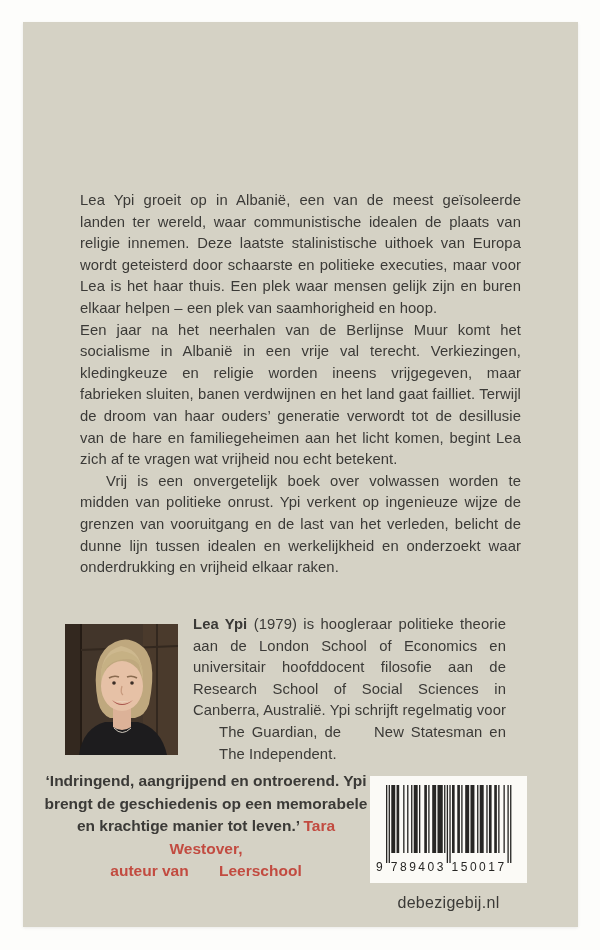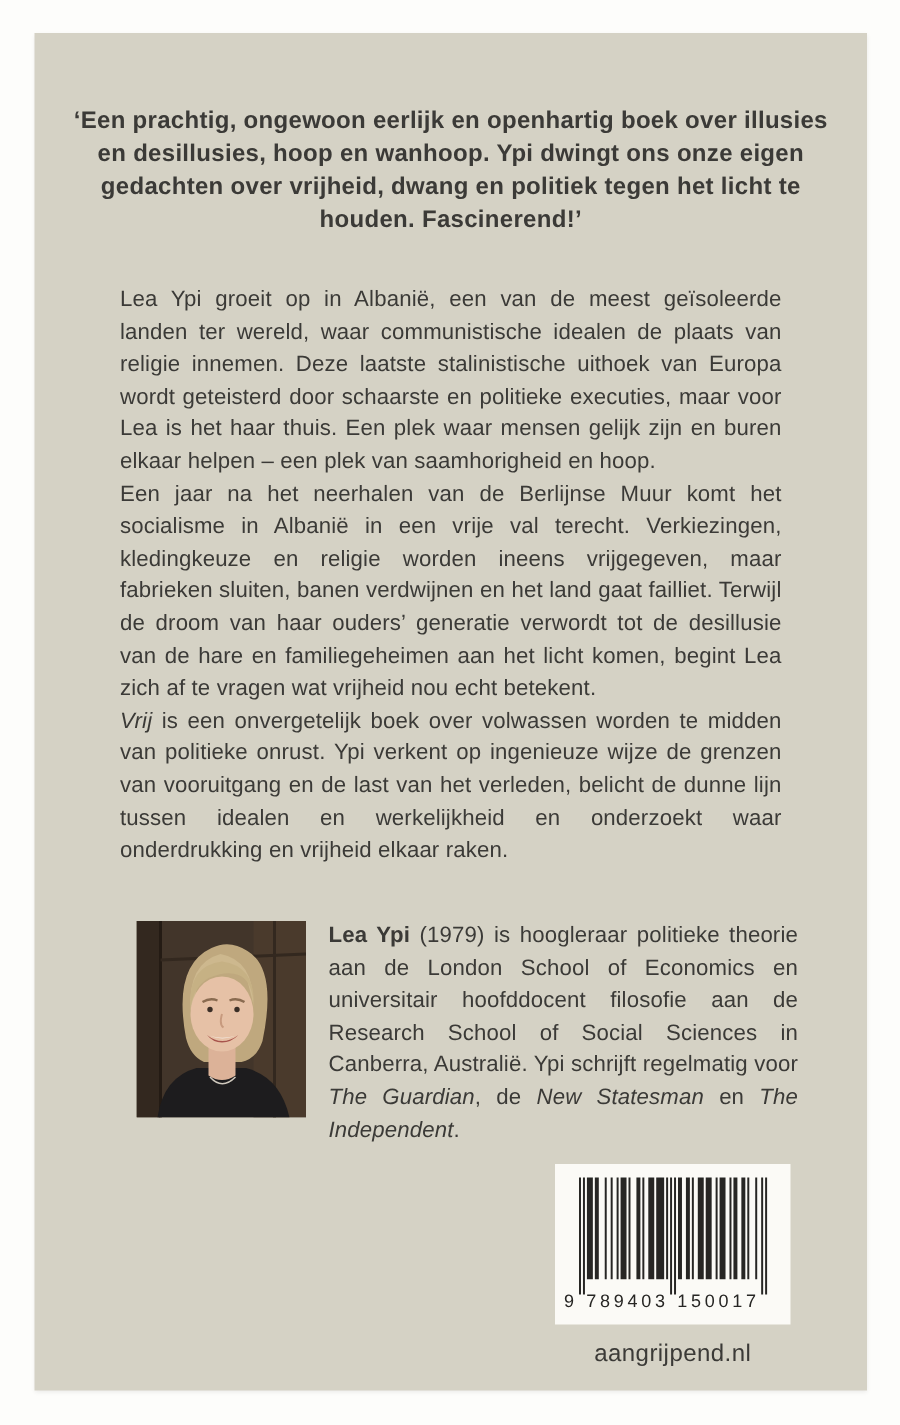--- a/index.html
+++ b/index.html
@@ -41,28 +41,28 @@
   
   .synopsis{
     position:absolute;
     top:168px; left:57px; width:441px;
     font-size:14.8px;
     line-height:21.6px;
     text-align:justify;
     letter-spacing:0.1px;
   }
   .synopsis p{margin:0;}
-  .italic{font-style:italic;}
+  .italic{margin-left:26px;}
   .bold{font-weight:700;}
   
   .author-row{
     position:absolute;
-    top:592px; left:68px; width:441px;
+    top:592px; left:42px; width:441px;
     display:flex;
-    align-items:flex-start;
+    align-items:center;
   }
   .author-photo{
     flex:0 0 113px;
     width:113px; height:131px;
     display:block;
   }
   .author-bio{
     margin-left:15px;
     flex:1;
     font-size:14.8px;
@@ -94,21 +94,20 @@
     font-size:16px;
     letter-spacing:0.3px;
   }
 </style>
 </head>
 <body>
 
 <div class="cover">
 
   <div class="top-quote">
-    <div>‘Een prachtig, ongewoon eerlijk en openhartig boek over illusies en desillusies, hoop en wanhoop. Ypi dwingt ons onze eigen gedachten over vrijheid, dwang en politiek tegen het licht te houden. Fascinerend!’</div>
   </div>
 
   <div class="synopsis">
     <p>Lea Ypi groeit op in Albanië, een van de meest geïsoleerde landen ter wereld, waar communistische idealen de plaats van religie innemen. Deze laatste stalinistische uithoek van Europa wordt geteisterd door schaarste en politieke executies, maar voor Lea is het haar thuis. Een plek waar mensen gelijk zijn en buren elkaar helpen – een plek van saamhorigheid en hoop.</p>
     <p>Een jaar na het neerhalen van de Berlijnse Muur komt het socialisme in Albanië in een vrije val terecht. Verkiezingen, kledingkeuze en religie worden ineens vrijgegeven, maar fabrieken sluiten, banen verdwijnen en het land gaat failliet. Terwijl de droom van haar ouders’ generatie verwordt tot de desillusie van de hare en familiegeheimen aan het licht komen, begint Lea zich af te vragen wat vrijheid nou echt betekent.</p>
     <p><span class="italic">Vrij</span><span> is een onvergetelijk boek over volwassen worden te midden van politieke onrust. Ypi verkent op ingenieuze wijze de grenzen van vooruitgang en de last van het verleden, belicht de dunne lijn tussen idealen en werkelijkheid en onderzoekt waar onderdrukking en vrijheid elkaar raken.</span></p>
   </div>
 
   <div class="author-row">
     <svg class="author-photo" viewBox="0 0 113 131" preserveAspectRatio="none" aria-hidden="true">
@@ -142,20 +141,24 @@
       <path d="M47,76 Q57,84 68,76 Q63,81 57,81 Q51,81 47,76 Z" fill="#a8544c"></path>
       <path d="M49,76.5 Q57,80 66,76.5 Q57,79 49,76.5 Z" fill="#f3e9e0"></path>
 
       <path d="M49,104 Q57,113 66,104" stroke="#cfc8bd" stroke-width="1" fill="none"></path>
     </svg>
     <div class="author-bio">
       <span class="bold">Lea Ypi</span><span> (1979) is hoogleraar politieke theorie aan de London School of Economics en universitair hoofddocent filosofie aan de Research School of Social Sciences in Canberra, Australië. Ypi schrijft regelmatig voor </span><span class="italic">The Guardian</span><span>, de </span><span class="italic">New Statesman</span><span> en </span><span class="italic">The Independent</span><span>.</span>
     </div>
   </div>
 
+  <div class="bottom-quote">
+    <span>‘Indringend, aangrijpend en ontroerend. Ypi brengt de geschiedenis op een memorabele en krachtige manier tot leven.’ </span><span class="red">Tara Westover,</span><br>
+    <span class="red"> auteur van </span><span class="red italic">Leerschool</span>
+  </div>
 
   <div class="barcode-box">
     <svg id="barcode-svg" viewBox="0 0 157 107" aria-hidden="true">
         <rect x="16.00" y="9" width="1.32" height="78" fill="#272624"></rect>
         <rect x="18.64" y="9" width="1.32" height="78" fill="#272624"></rect>
         <rect x="21.28" y="9" width="3.96" height="68" fill="#272624"></rect>
         <rect x="26.56" y="9" width="2.64" height="68" fill="#272624"></rect>
         <rect x="33.16" y="9" width="1.32" height="68" fill="#272624"></rect>
         <rect x="37.12" y="9" width="1.32" height="68" fill="#272624"></rect>
         <rect x="41.08" y="9" width="1.32" height="68" fill="#272624"></rect>
@@ -182,15 +185,15 @@
         <rect x="133.48" y="9" width="1.32" height="68" fill="#272624"></rect>
         <rect x="137.44" y="9" width="1.32" height="78" fill="#272624"></rect>
         <rect x="140.08" y="9" width="1.32" height="78" fill="#272624"></rect>
         <text x="6" y="95" font-size="12" font-family="Liberation Sans, sans-serif" fill="#272624">9</text>
         <rect x="21.28" y="77" width="54.120000000000005" height="22" fill="#fbfaf6"></rect>
         <rect x="82" y="77" width="54.120000000000005" height="22" fill="#fbfaf6"></rect>
         <text x="48.34" y="95" text-anchor="middle" letter-spacing="2.5" font-size="12" font-family="Liberation Sans, sans-serif" fill="#272624">789403</text>
         <text x="109.06" y="95" text-anchor="middle" letter-spacing="2.5" font-size="12" font-family="Liberation Sans, sans-serif" fill="#272624">150017</text>
       </svg>
   </div>
-  <div class="website">aangrijpend.nl</div>
+  <div class="website">debezigebij.nl</div>
 
 </div>
 
 </body></html>

